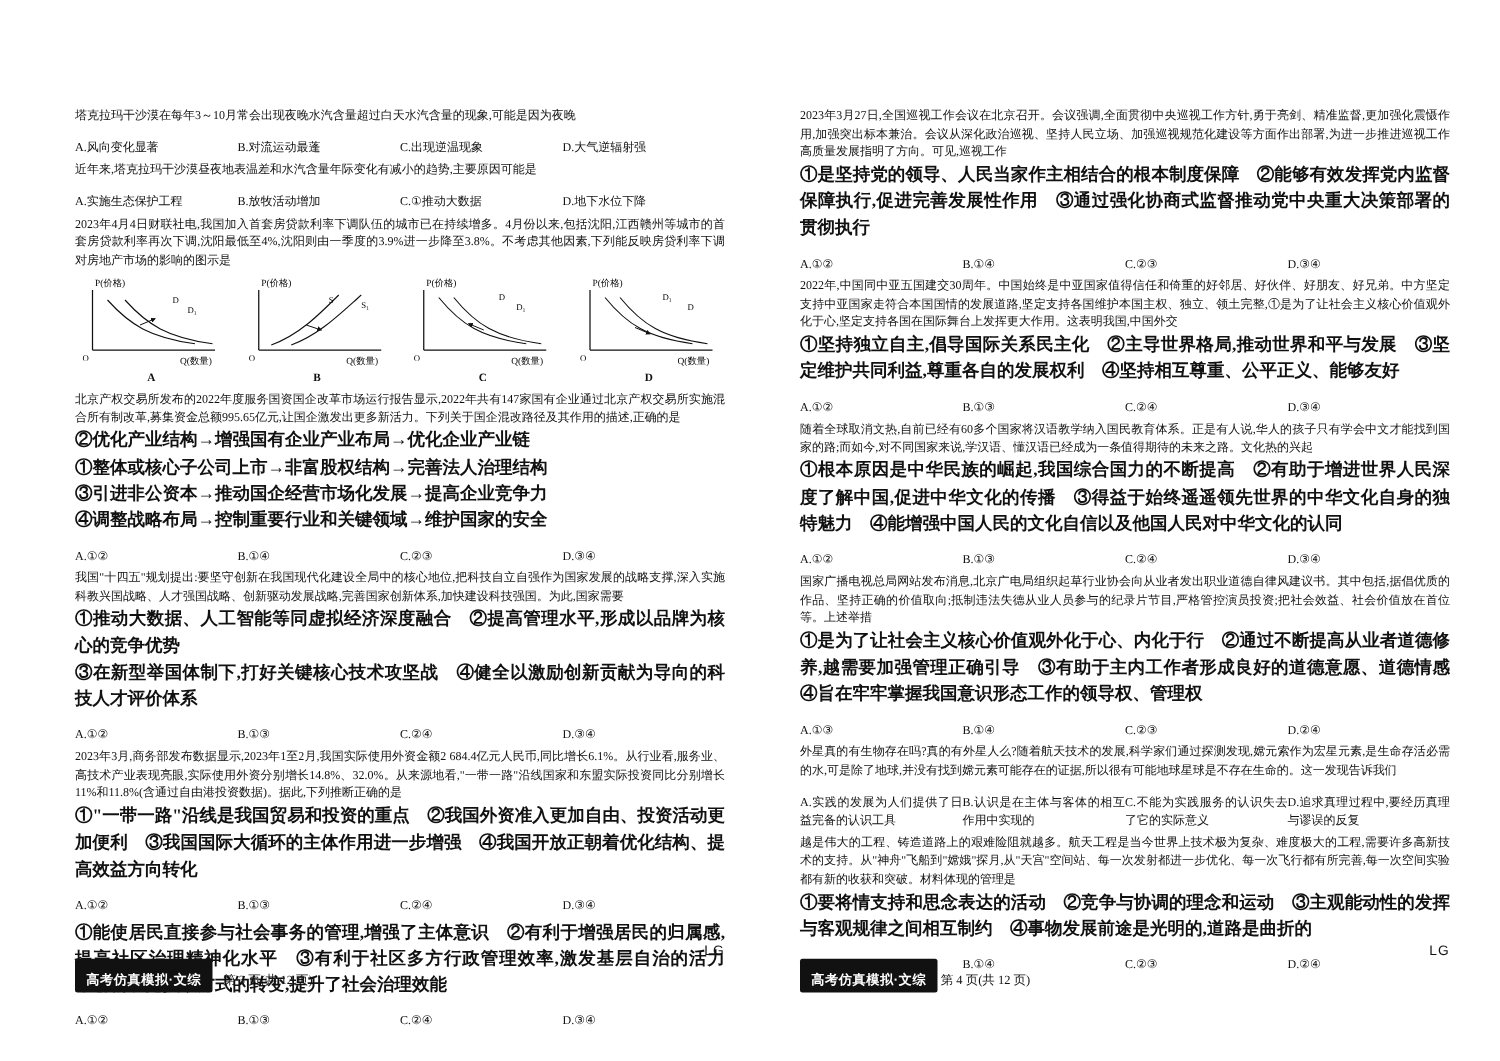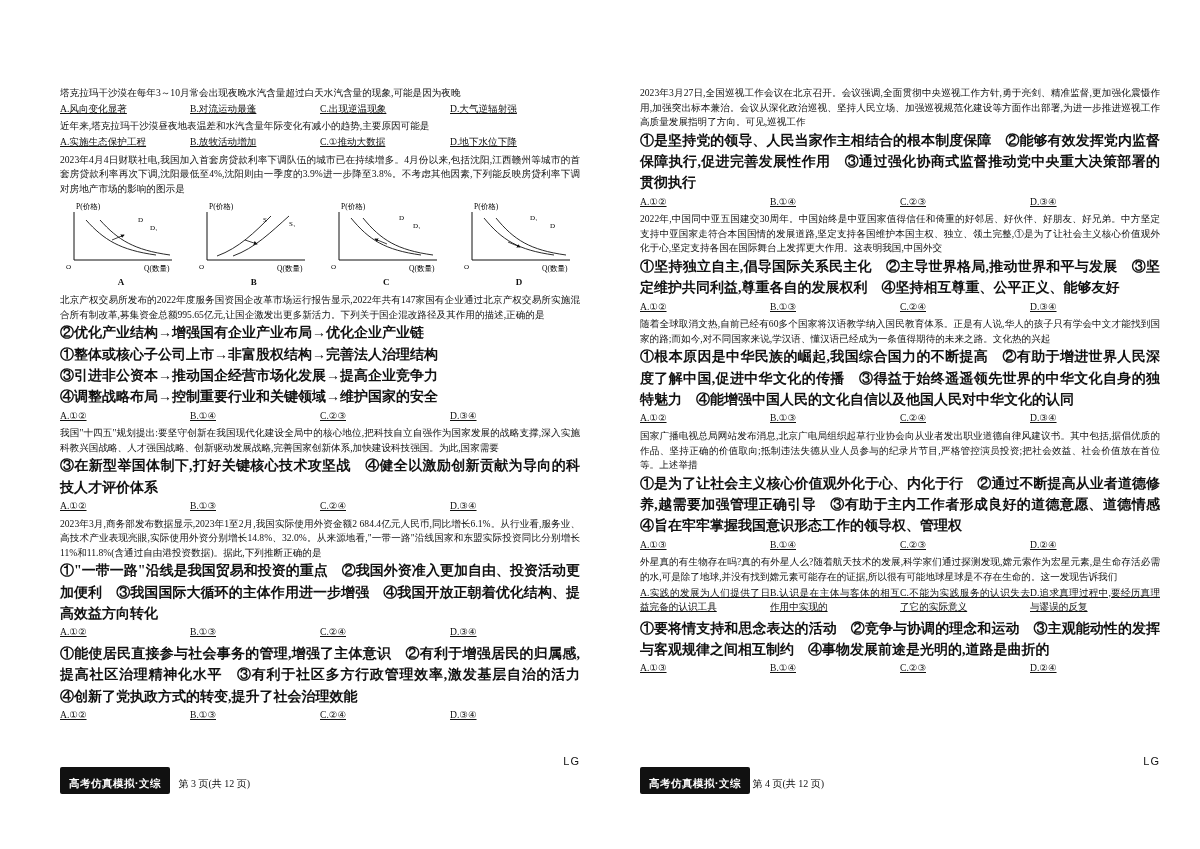--- a/index.html
+++ b/index.html
@@ -17,21 +17,21 @@
     width:520px;
     font-size:9.6px;
     line-height:1.52;
     text-align:justify;
   }
   .col-left{left:60px;}
   .col-right{left:640px;}
   .q{margin-bottom:3.2px;}
   .q .stem{display:block;text-indent:0;}
   .sub{display:block;}
-  .opts{display:flex;gap:0;margin-top:1px;text-decoration:underline;}
+  .opts{display:flex;gap:0;margin-top:11px;}
   .opts span{display:inline-block;}
   .opts.four span{width:25%;}
   .opts.vert span{display:block;width:100%;}
   .figrow{
     display:flex;justify-content:space-between;
     margin:4px 0 2px 0;
   }
   .fig{width:122px;}
   .figlabelrow{display:flex;justify-content:space-between;}
   .figlabelrow span{width:122px;text-align:center;font-size:9px;font-weight:bold;}
@@ -187,20 +187,21 @@
       <div class="opts four">
         <span>A.①②</span>
         <span>B.①④</span>
         <span>C.②③</span>
         <span>D.③④</span>
       </div>
     </div>
 
     <div class="q">
       <span class="stem">我国"十四五"规划提出:要坚守创新在我国现代化建设全局中的核心地位,把科技自立自强作为国家发展的战略支撑,深入实施科教兴国战略、人才强国战略、创新驱动发展战略,完善国家创新体系,加快建设科技强国。为此,国家需要</span>
+      <span class="sub circ">①推动大数据、人工智能等同虚拟经济深度融合　②提高管理水平,形成以品牌为核心的竞争优势</span>
       <span class="sub circ">③在新型举国体制下,打好关键核心技术攻坚战　④健全以激励创新贡献为导向的科技人才评价体系</span>
       <div class="opts four">
         <span>A.①②</span>
         <span>B.①③</span>
         <span>C.②④</span>
         <span>D.③④</span>
       </div>
     </div>
 
     <div class="q">
@@ -276,20 +277,21 @@
       <span class="stem">外星真的有生物存在吗?真的有外星人么?随着航天技术的发展,科学家们通过探测发现,嫦元索作为宏星元素,是生命存活必需的水,可是除了地球,并没有找到嫦元素可能存在的证据,所以很有可能地球星球是不存在生命的。这一发现告诉我们</span>
       <div class="opts vert">
         <span>A.实践的发展为人们提供了日益完备的认识工具</span>
         <span>B.认识是在主体与客体的相互作用中实现的</span>
         <span>C.不能为实践服务的认识失去了它的实际意义</span>
         <span>D.追求真理过程中,要经历真理与谬误的反复</span>
       </div>
     </div>
 
     <div class="q">
+      <span class="stem">越是伟大的工程、铸造道路上的艰难险阻就越多。航天工程是当今世界上技术极为复杂、难度极大的工程,需要许多高新技术的支持。从"神舟"飞船到"嫦娥"探月,从"天宫"空间站、每一次发射都进一步优化、每一次飞行都有所完善,每一次空间实验都有新的收获和突破。材料体现的管理是</span>
       <span class="sub circ">①要将情支持和思念表达的活动　②竞争与协调的理念和运动　③主观能动性的发挥与客观规律之间相互制约　④事物发展前途是光明的,道路是曲折的</span>
       <div class="opts four">
         <span>A.①③</span>
         <span>B.①④</span>
         <span>C.②③</span>
         <span>D.②④</span>
       </div>
     </div>
 
   </div>

